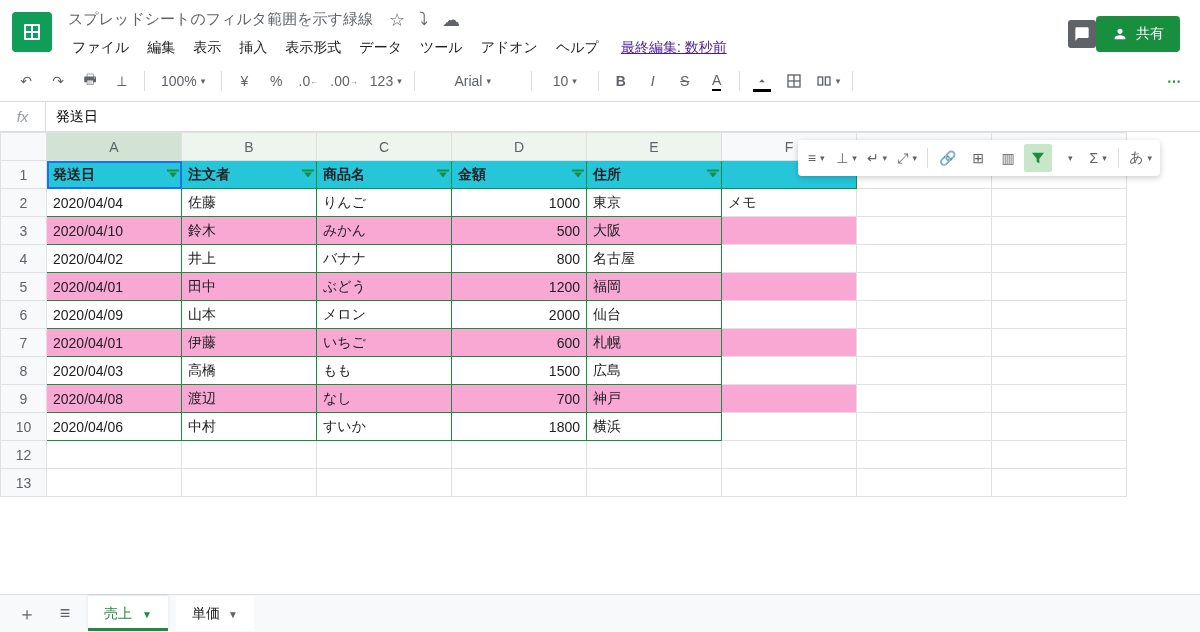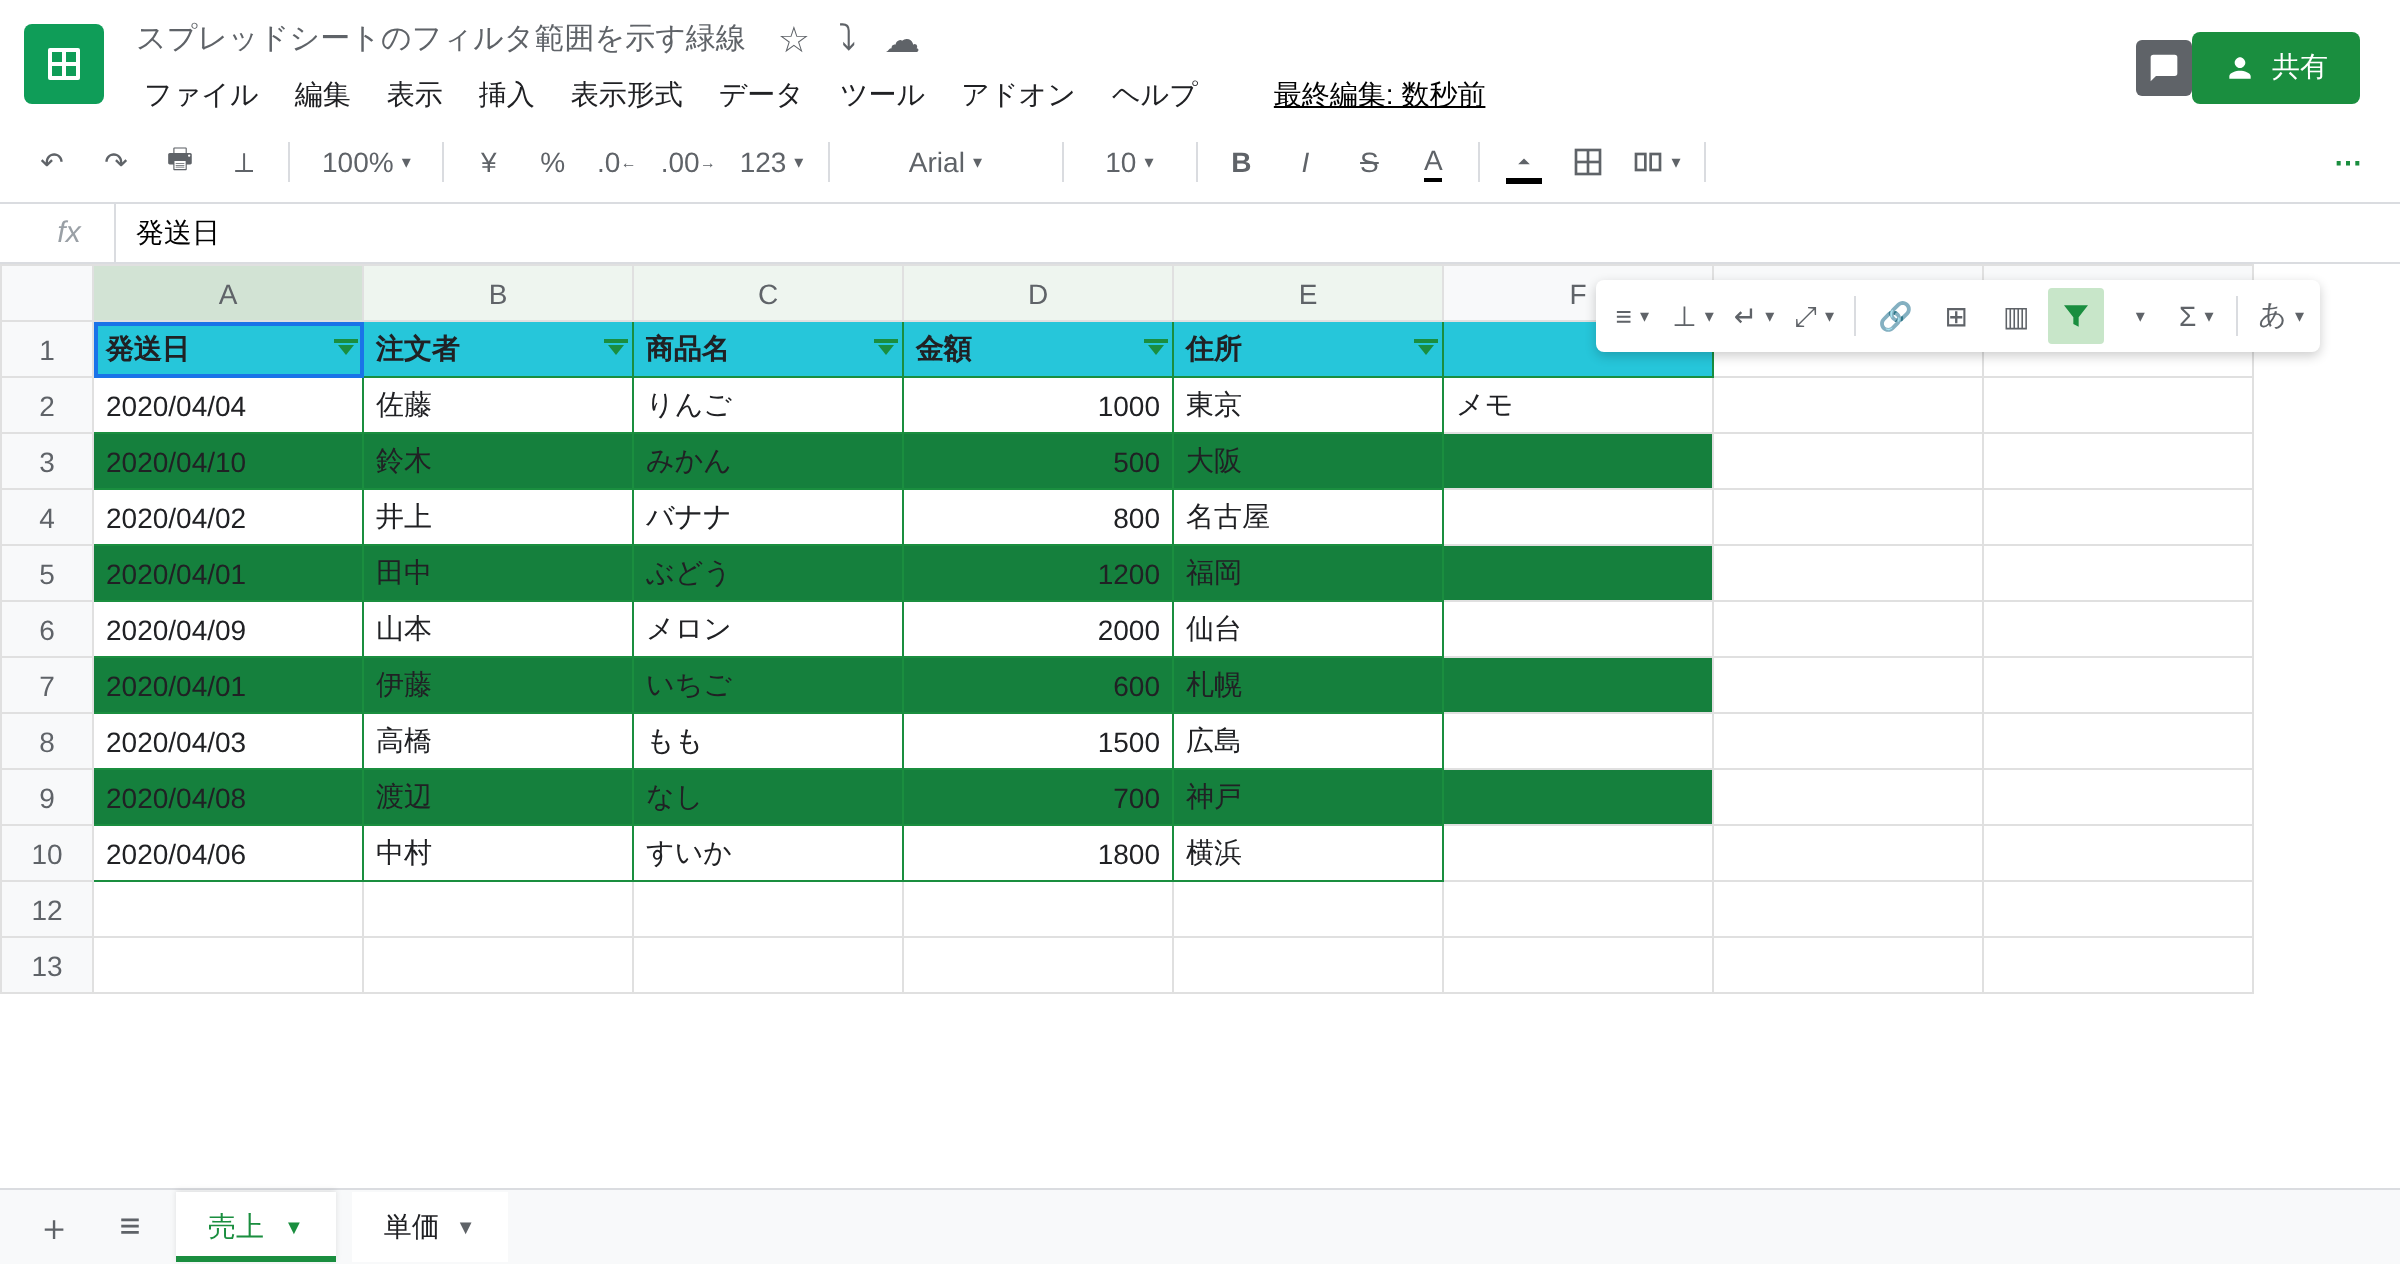--- a/index.html
+++ b/index.html
@@ -9,53 +9,53 @@
   .header { display: flex; align-items: flex-start; padding: 8px 12px 0 12px; }
   .logo { width: 40px; height: 40px; background: #0f9d58; border-radius: 4px; display: flex; align-items: center; justify-content: center; margin-right: 12px; flex-shrink: 0; margin-top: 4px; }
   .logo svg { width: 24px; height: 24px; }
   .title-area { flex: 1; }
   .title-row { display: flex; align-items: center; gap: 12px; }
   .doc-title { font-size: 15px; color: #5f6368; padding: 2px 4px; }
   .title-icons { display: flex; gap: 14px; color: #5f6368; }
   .title-icons span { font-size: 18px; cursor: pointer; }
   .menubar { display: flex; gap: 2px; margin-top: 4px; align-items: center; }
   .menuitem { padding: 4px 8px; font-size: 14px; color: #202124; cursor: pointer; border-radius: 4px; }
-  .last-edit { text-decoration: underline; color: #000000; font-size: 14px; margin-left: 28px; }
+  .last-edit { text-decoration: underline; color: #4c1d95; font-size: 14px; margin-left: 12px; }
   .header-right { display: flex; align-items: center; margin-left: auto; padding-right: 8px; margin-top: 8px; }
   .comment-icon { width: 28px; height: 28px; background: #5f6368; border-radius: 3px; display:flex; align-items:center; justify-content:center; }
   .share-btn { background: #1a8e3f; color: #fff; border: none; padding: 9px 16px; border-radius: 4px; font-size: 14px; font-weight: 500; display: flex; align-items: center; gap: 8px; cursor: pointer; }
   
   
   .toolbar { display: flex; align-items: center; padding: 6px 12px; border-bottom: 1px solid #dadce0; gap: 4px; position: relative; }
   .tbtn { min-width: 28px; height: 28px; display: flex; align-items: center; justify-content: center; color: #5f6368; border-radius: 4px; cursor: pointer; font-size: 14px; padding: 0 4px; }
   .tsep { width: 1px; height: 20px; background: #dadce0; margin: 0 4px; }
   .tdrop::after { content: "▾"; font-size: 9px; margin-left: 4px; color: #5f6368; }
   .zoom-sel, .font-sel, .size-sel { padding: 0 8px; }
   .more-dots { margin-left: auto; }
   
   
   .toolbar2 { position: absolute; right: 40px; top: 140px; display: flex; align-items: center; background: #fff; box-shadow: 0 2px 6px rgba(0,0,0,0.2); border-radius: 4px; padding: 4px; gap: 2px; z-index: 10; }
   
   
   .formula-bar { display: flex; align-items: center; border-bottom: 1px solid #dadce0; height: 30px; }
-  .fx { width: 46px; text-align: center; color: #9aa0a6; font-style: italic; font-size: 15px; border-right: 1px solid #dadce0; height: 100%; display:flex; align-items:center; justify-content:center;margin-left:12px; }
+  .fx { width: 46px; text-align: center; color: #9aa0a6; font-style: italic; font-size: 15px; border-right: 1px solid #dadce0; height: 100%; display:flex; align-items:center; justify-content:center; }
   .formula-input { flex: 1; padding: 0 10px; font-size: 14px; border: none; outline: none; height: 100%; }
   
   
   .grid-wrap { position: relative; overflow: hidden; height: 430px; }
   table.grid { border-collapse: collapse; table-layout: fixed; }
   .grid th, .grid td { border: 1px solid #e0e0e0; height: 28px; font-size: 14px; }
   .grid th { background: #f8f9fa; color: #5f6368; font-weight: normal; text-align: center; position: relative; }
   .rowhdr { width: 46px; background: #f8f9fa; text-align: center; color: #5f6368; }
   .colA { width: 135px; } .colB { width: 135px; } .colC { width: 135px; } .colD { width: 135px; } .colE { width: 135px; } .colF { width: 135px; } .colG { width: 135px; } .colH { width: 135px; }
   
   
   .data-cell { border: 1px solid #1a8e3f !important; padding: 0 6px; text-align: left; position: relative; }
   .hdr-cell { background: #26c6da; font-weight: bold; border: 1px solid #1a8e3f !important; padding: 0 6px; text-align: left; position: relative; }
-  .even-row { background: #15803d; }
+  .even-row { background: #f9a8d4; }
   .num { text-align: right !important; }
   .plain-cell { padding: 0 6px; text-align: left; margin-left: 40px; }
   
   .filter-tri { position: absolute; right: 4px; top: 50%; transform: translateY(-50%); width: 0; height: 0; border-left: 4px solid transparent; border-right: 4px solid transparent; border-top: 5px solid #1a8e3f; }
   .filter-tri::before { content:""; position:absolute; left:-6px; top:-8px; width:12px; height:2px; background:#1a8e3f; }
   
   
   th.col-active { background: #d2e3d4; }
   th.col-semi { background: #eef5ef; }
   

